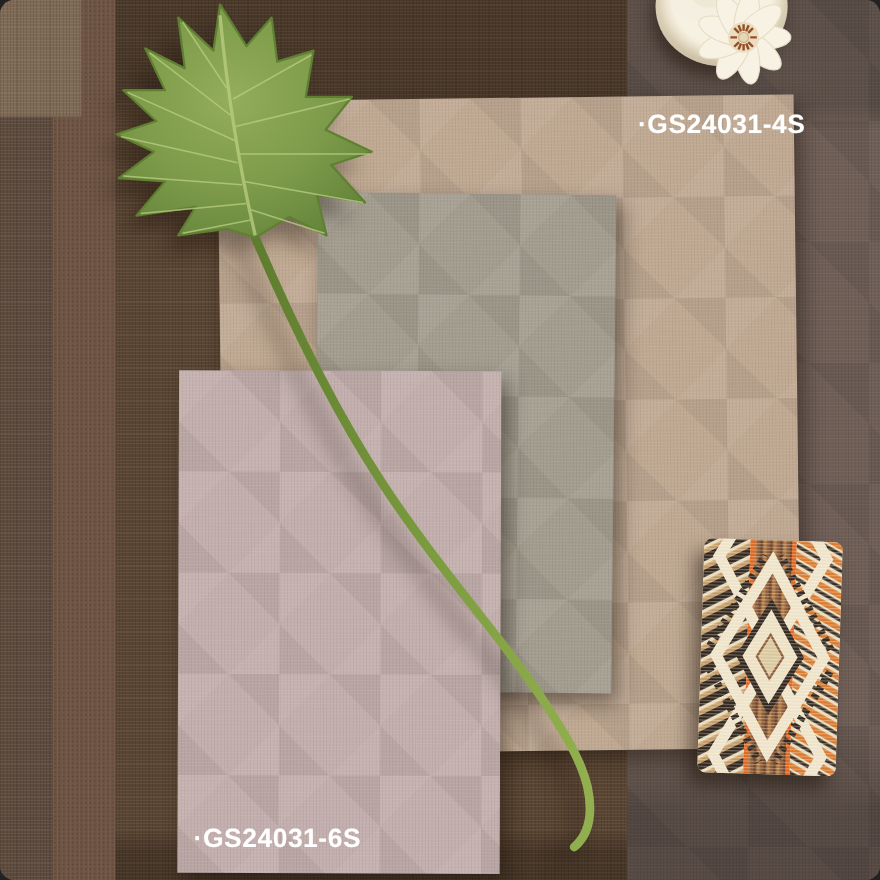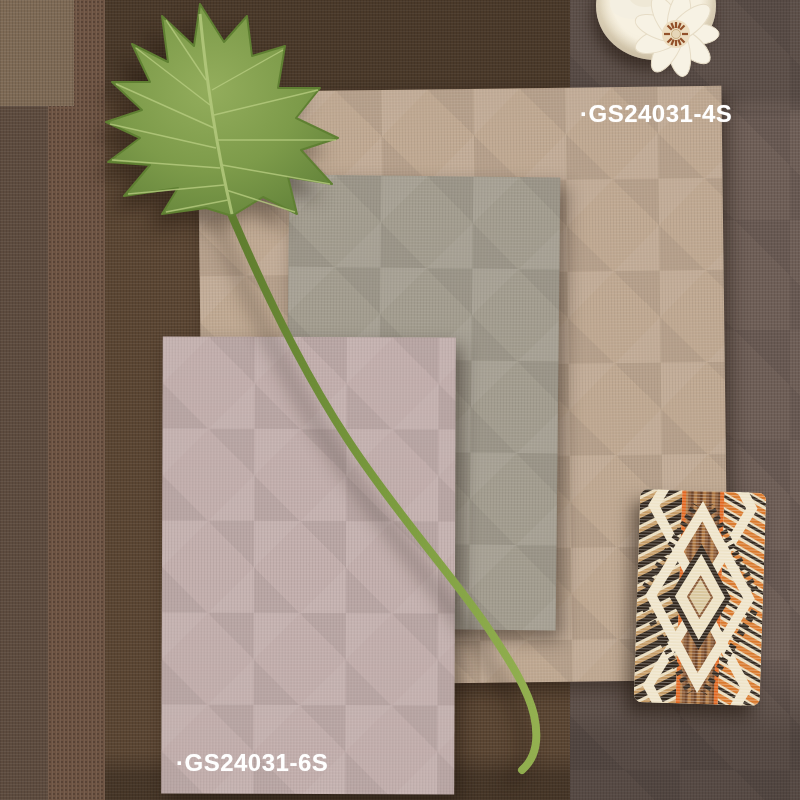--- a/index.html
+++ b/index.html
@@ -1,18 +1,19 @@
 <!DOCTYPE html>
 <html><head>
 <meta charset="utf-8">
 <style>
   html,body{margin:0;padding:0;background:#222;}
   #canvas{
     position:relative;width:800px;height:800px;overflow:hidden;
     font-family:"Liberation Sans", sans-serif;
+    border-radius:13px;
   }
   #canvas *{position:absolute;box-sizing:border-box;}
 
   
   .weave{
     background-image:
       repeating-linear-gradient(0deg, rgba(255,255,255,.06) 0 1px, transparent 1px 3px),
       repeating-linear-gradient(90deg, rgba(0,0,0,.10) 0 1px, transparent 1px 3px);
   }
   .dots{

